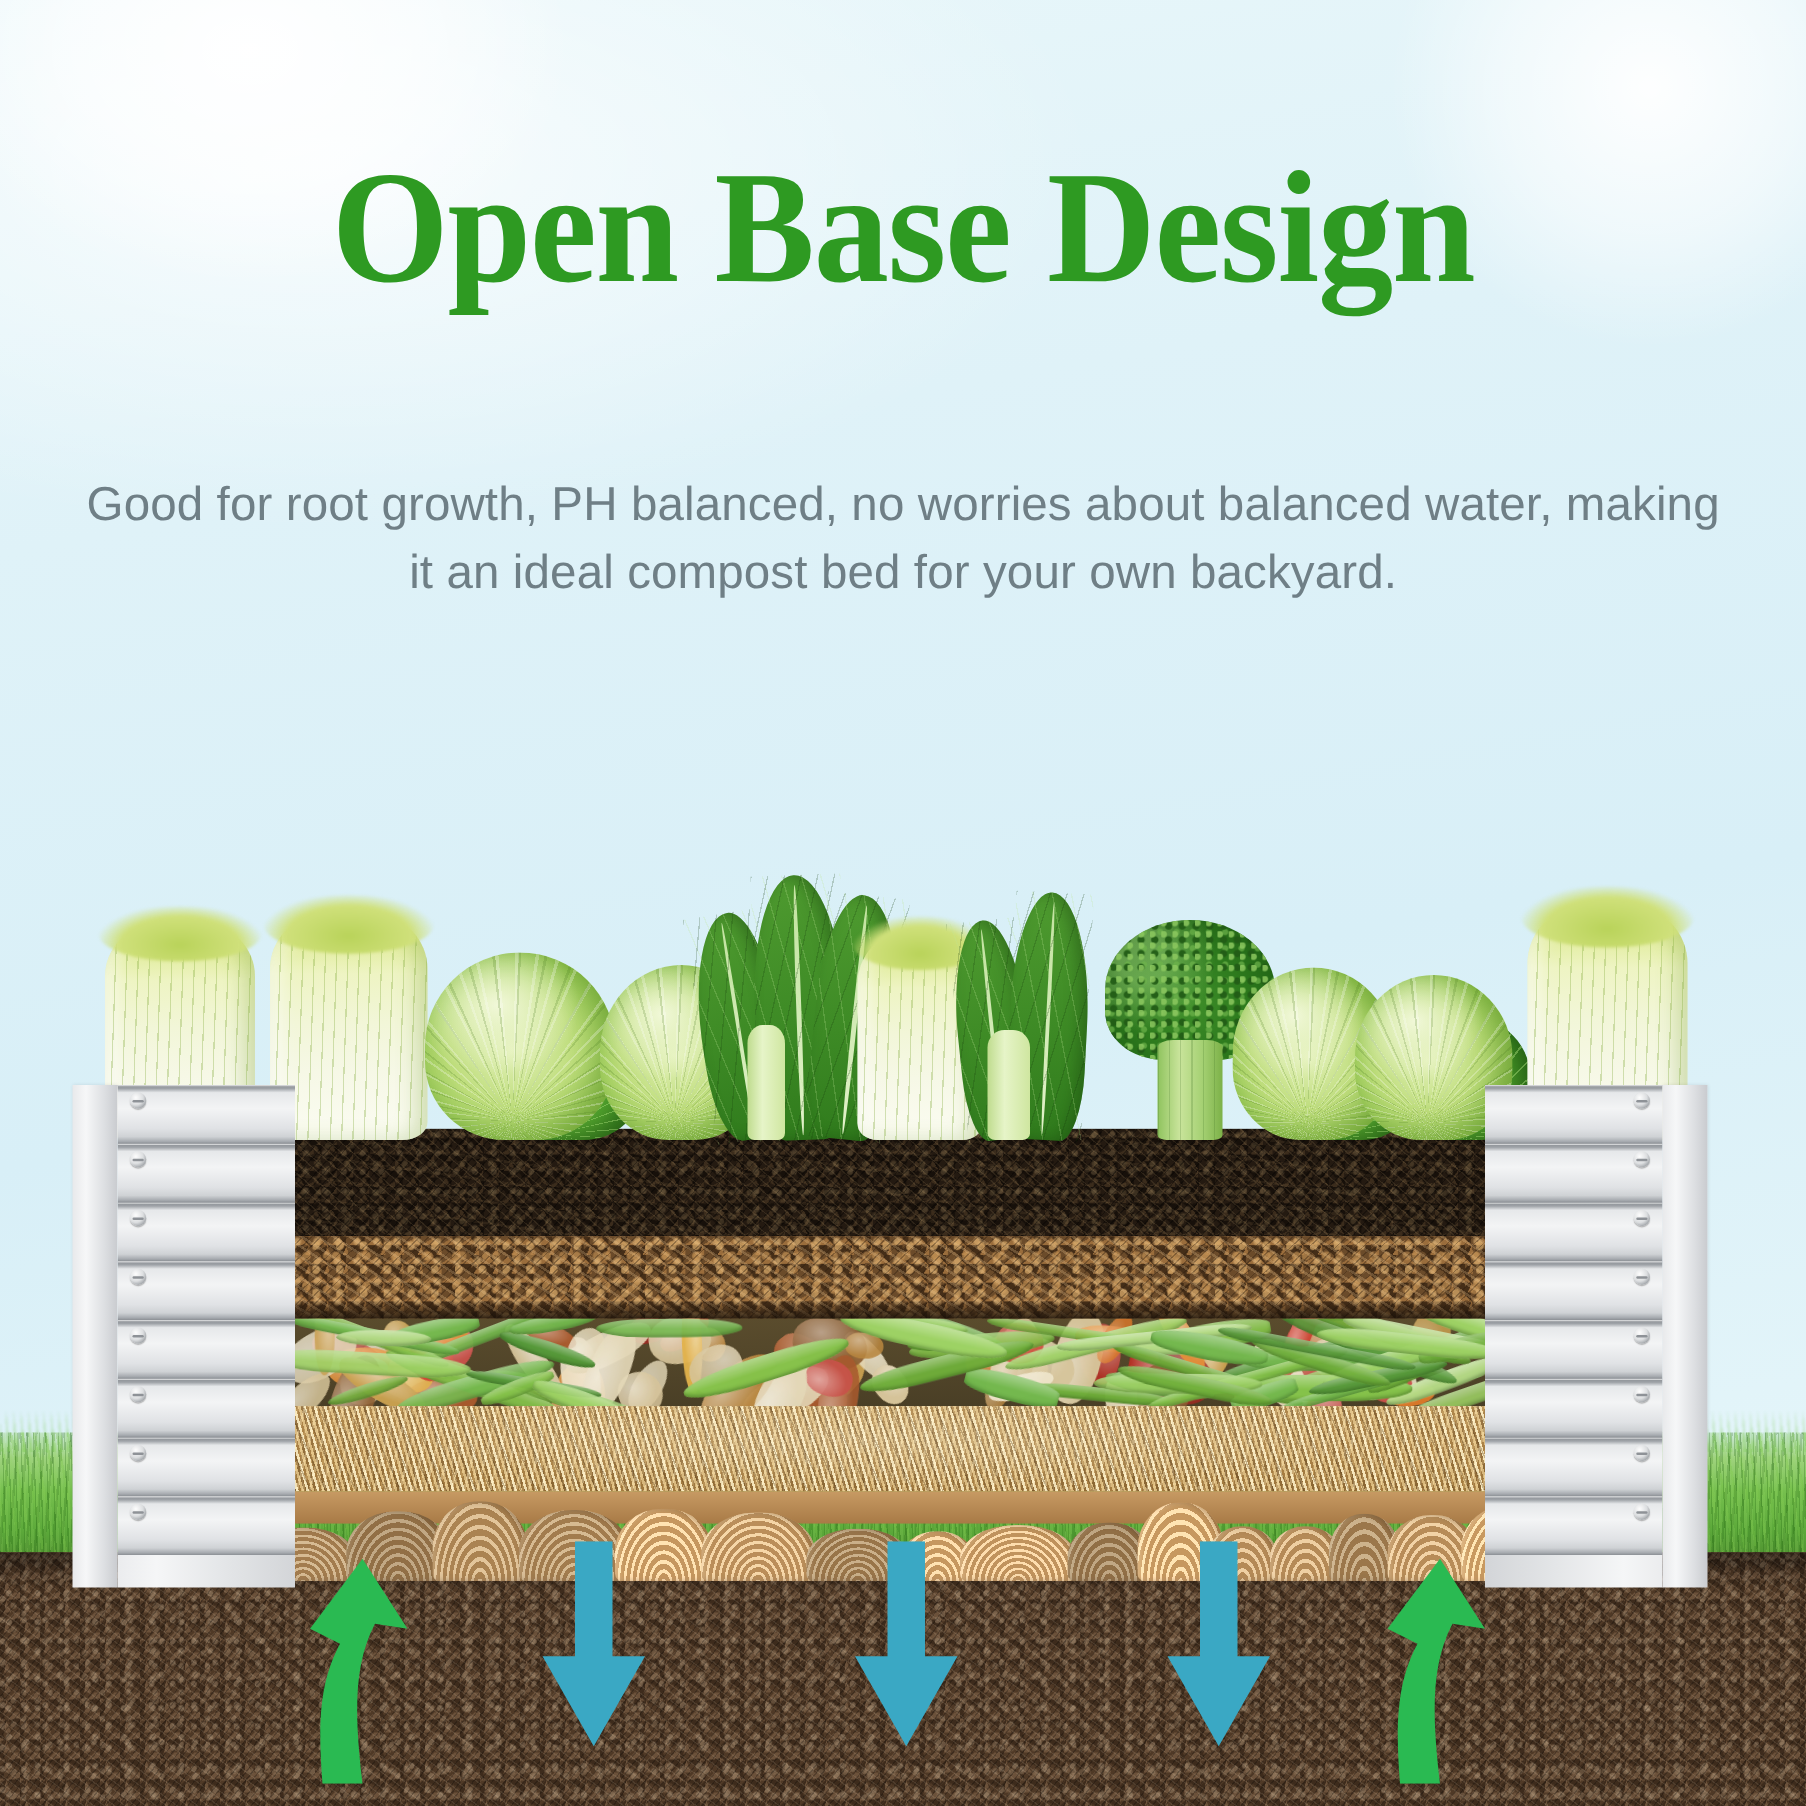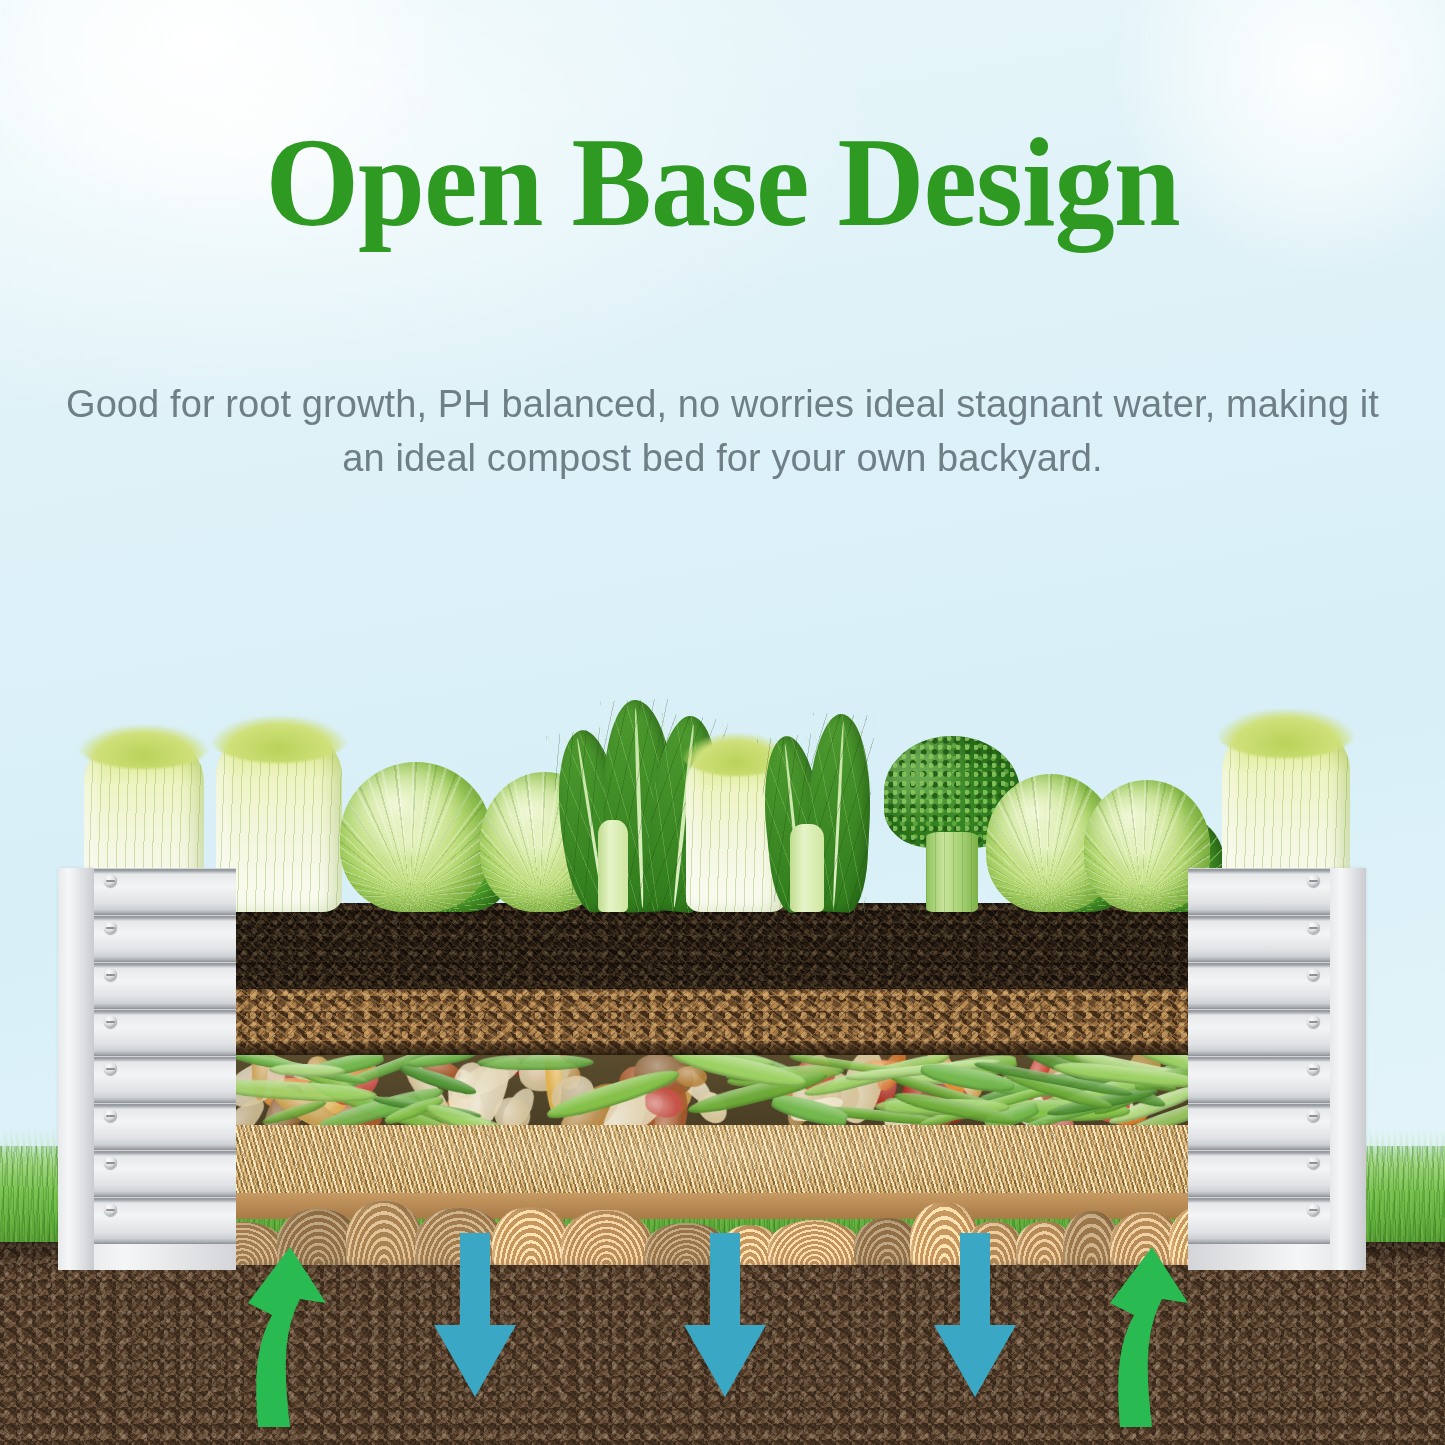--- a/index.html
+++ b/index.html
@@ -374,21 +374,21 @@
 </style>
 </head>
 <body>
 
 <div id="stage">
 
   <div class="sky"></div>
 
   <div class="headline">Open Base Design</div>
 
-  <div class="subhead">Good for root growth, PH balanced, no worries ideal stagnant water, making it an ideal compost bed for your own backyard.</div>
+  <div class="subhead">Good for root growth, PH balanced, no worries about balanced water, making it an ideal compost bed for your own backyard.</div>
 
   <div class="grass-band"></div>
   <div class="ground-soil"></div>
 
   <div class="veg-layer">
 
     <div class="veg napa" style="left:84px; width:120px; height:172px;"></div>
 
     <div class="veg napa" style="left:216px; width:126px; height:180px;"></div>
 

